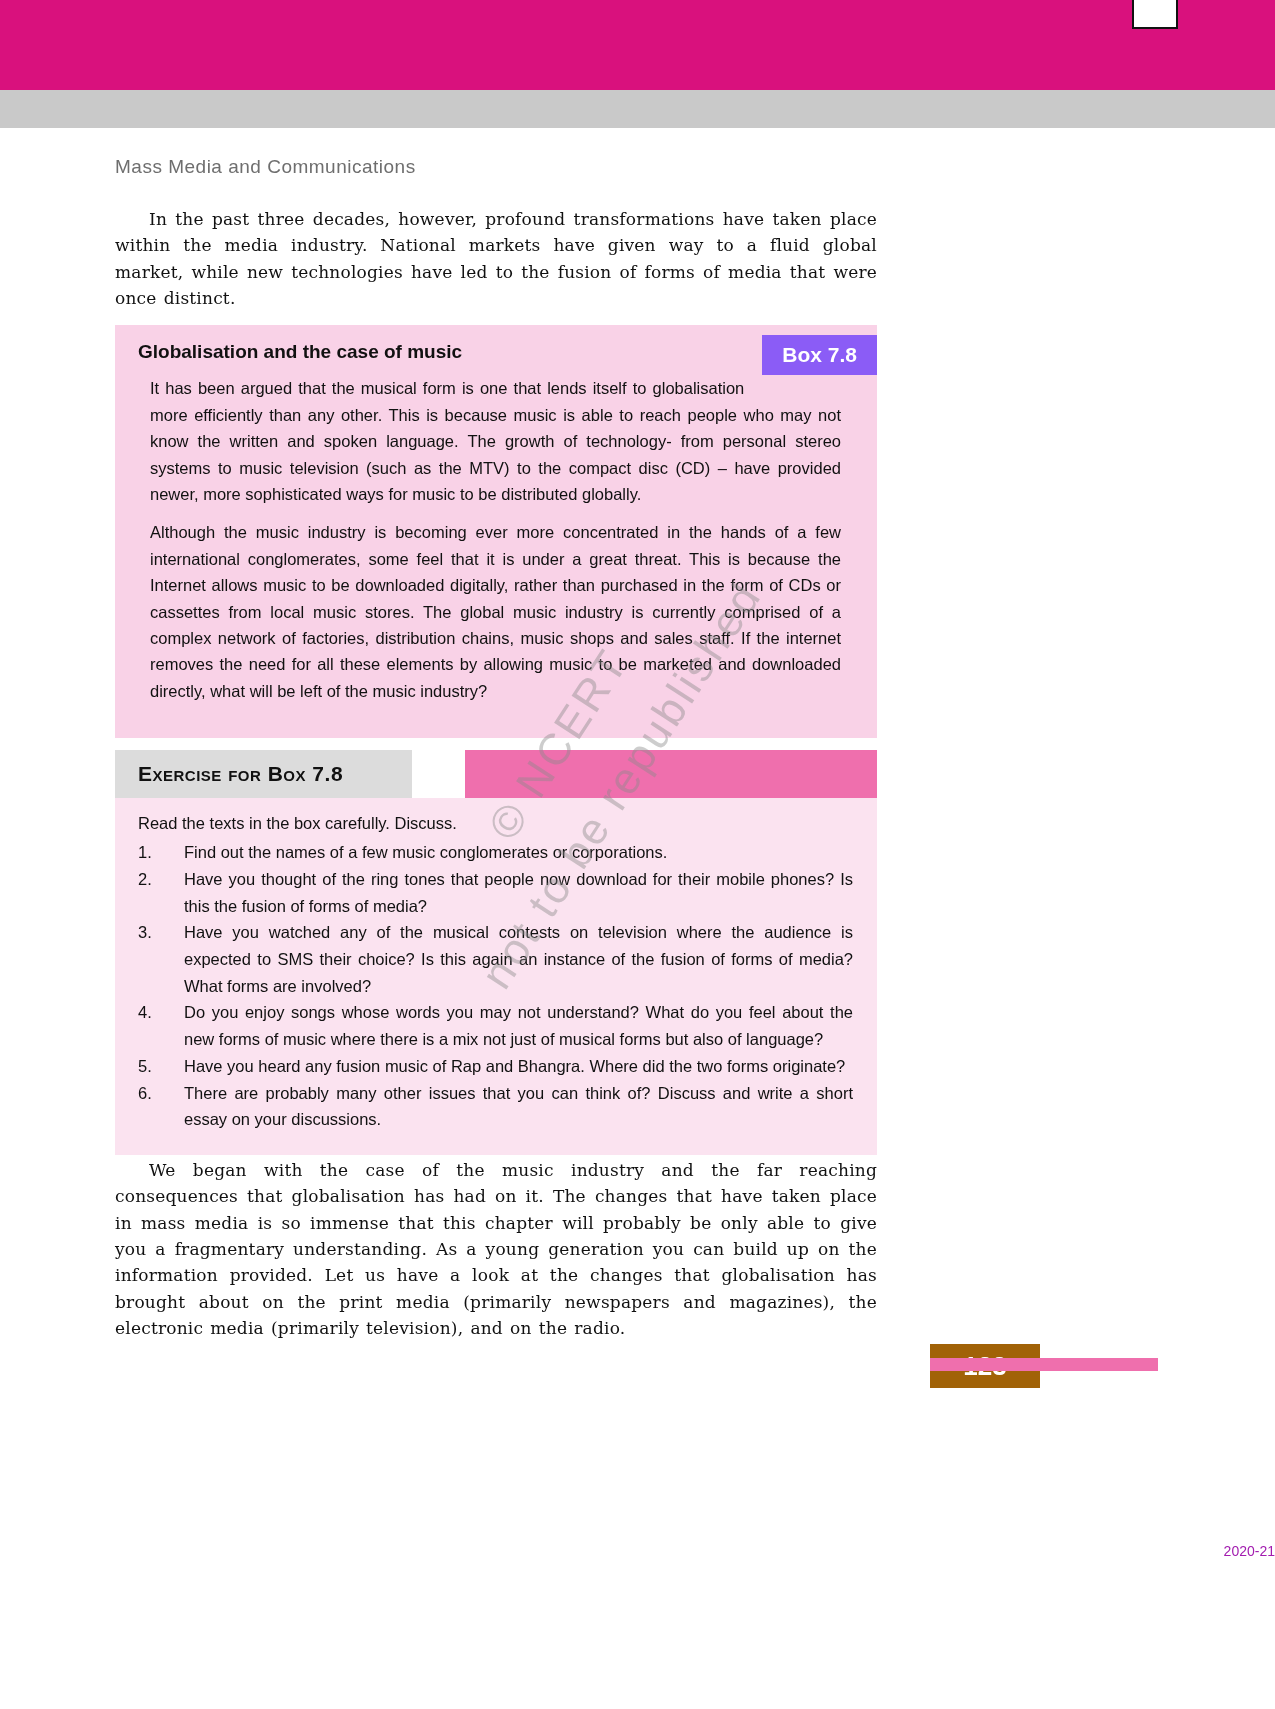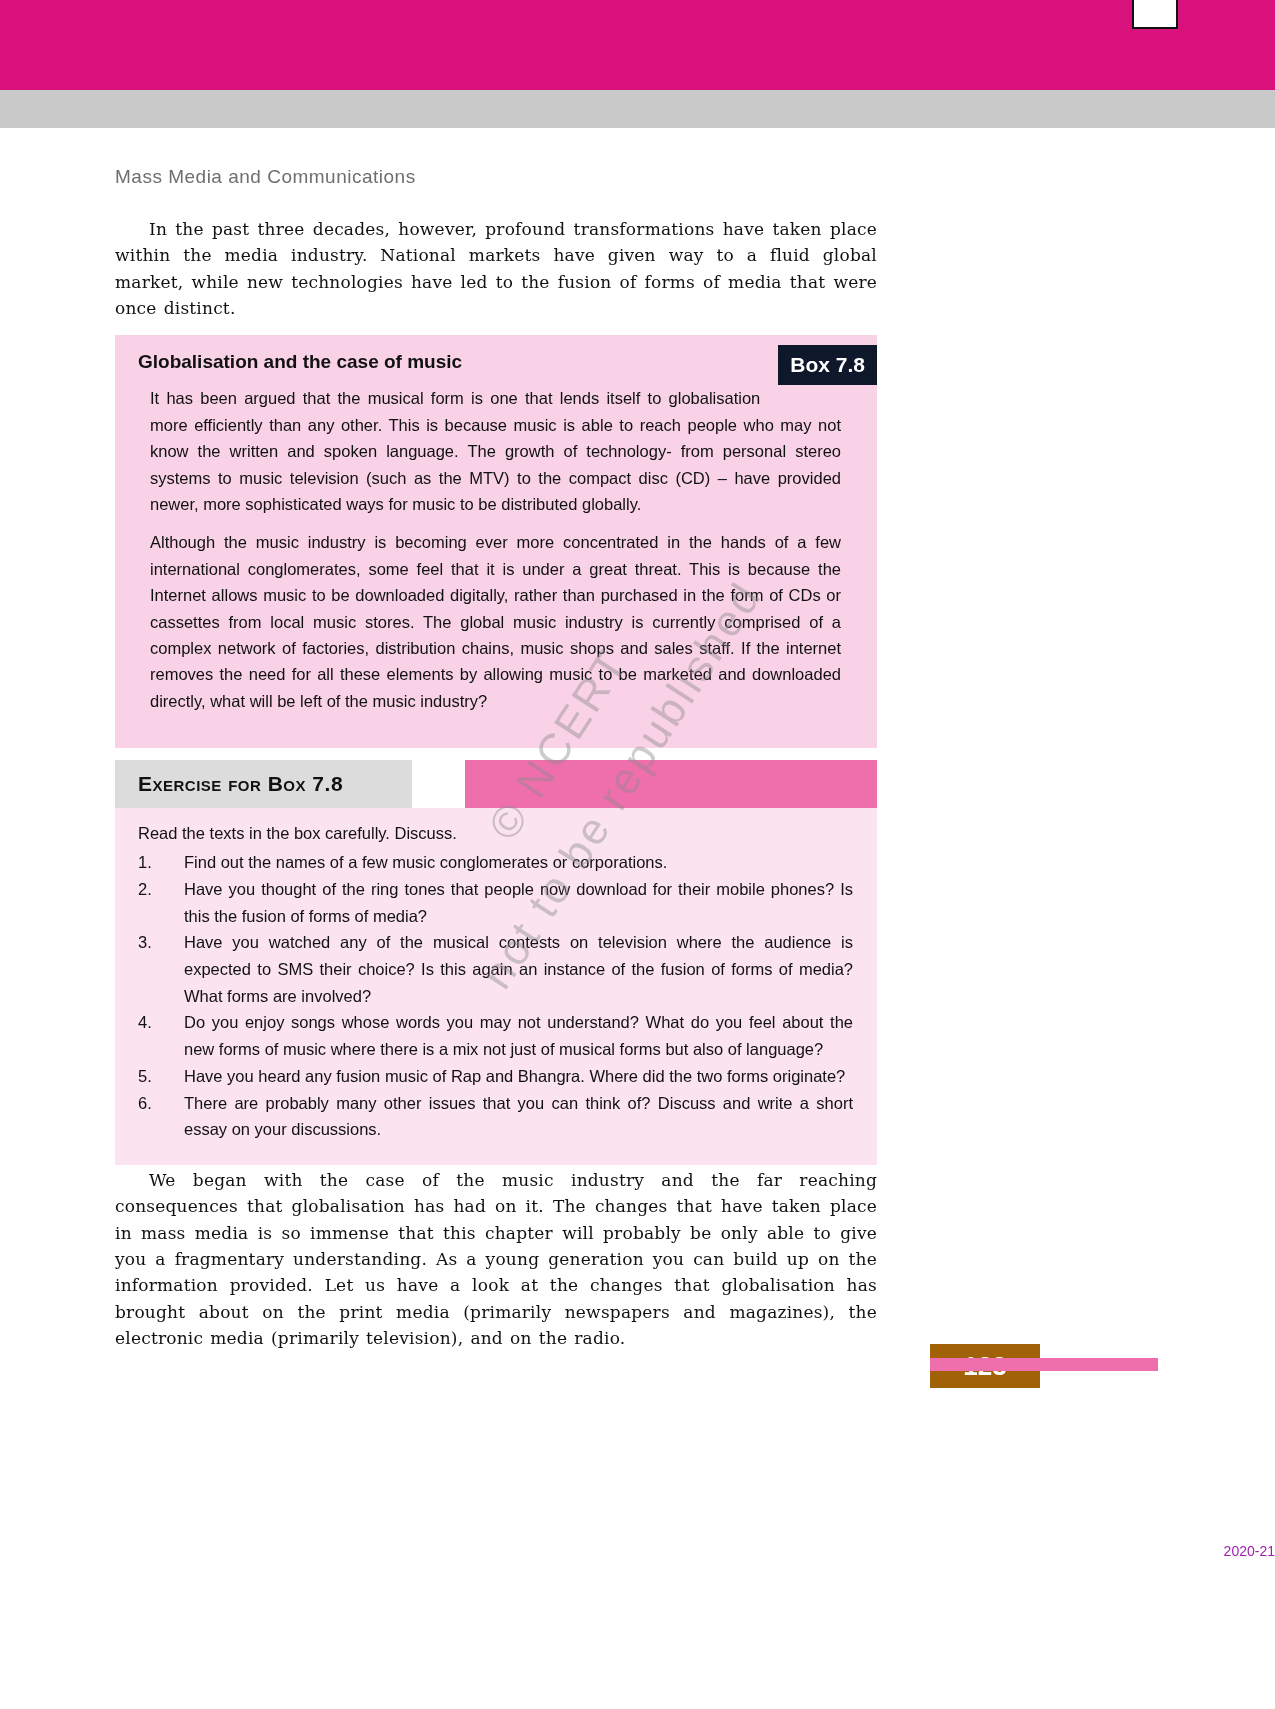--- a/index.html
+++ b/index.html
@@ -12,33 +12,33 @@
   .banner { position:absolute; top:0; left:0; width:100%; height:90px; background:#d9117d; }
   .banner-tab {
     position:absolute; top:0; right:97px; width:46px; height:29px;
     background:#ffffff; border:2px solid #111; border-top:none; box-sizing:border-box;
   }
   .gray-strip { position:absolute; top:90px; left:0; width:100%; height:38px; background:#c9c9c9; }
 
   
   .content { position:absolute; left:115px; top:150px; width:762px; }
 
-  .running-head { color:#6e6e6e; font-size:19px; letter-spacing:0.5px; margin:16px 0 28px 0; }
+  .running-head { color:#6e6e6e; font-size:19px; letter-spacing:0.5px; margin:6px 0 28px 0; }
 
   .serif-para {
     font-family:"DejaVu Serif", serif; font-size:17px; line-height:1.55;
     text-align:justify; letter-spacing:0.2px; word-spacing:1.5px;
     text-indent:34px; margin:0 0 14px 0;
   }
 
   
   .box { background:#f9d2e7; padding:14px 24px 22px 23px; margin-top:4px; }
   .box-label {
-    float:right; background:#0f172a; color:#ffffff; font-weight:bold; font-size:21px;
-    padding:8px 12px; margin:-4px -24px 10px 18px;
+    float:right; background:#8b5cf6; color:#ffffff; font-weight:bold; font-size:21px;
+    padding:8px 20px; margin:-4px -24px 10px 18px;
   }
   .box-title { font-weight:bold; font-size:19px; margin:2px 0 3px 0; }
   .box-para { font-size:16.5px; line-height:1.6; text-align:justify; margin:12px; }
   .box-sub { font-weight:bold; font-size:18px; margin:20px 0 3px 0; }
 
   
   .ex-head-row { display:flex; margin-top:12px; height:48px;gap:45px; }
   .ex-head {
     background:#dcdcdc; width:297px; box-sizing:border-box;
     display:flex; align-items:center; padding-left:23px;

